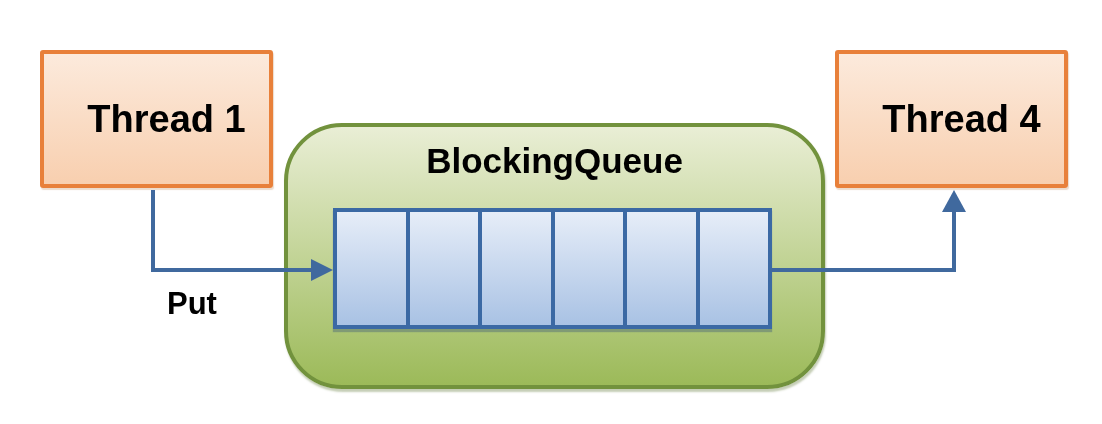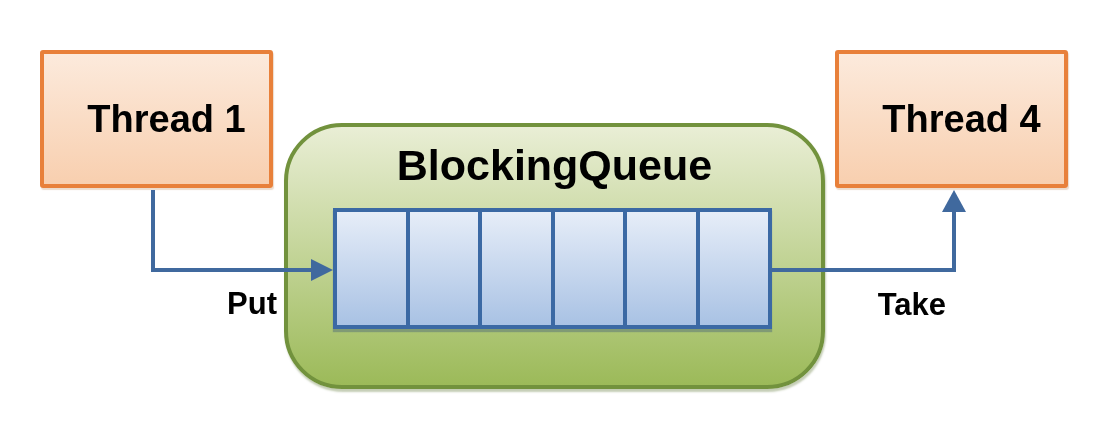--- a/index.html
+++ b/index.html
@@ -52,21 +52,21 @@
     border-radius: 58px;
     background: linear-gradient(to bottom, var(--queue_fill_green_top), var(--queue_fill_green_bottom));
     box-shadow: 1px 3px 2px rgba(90,115,45,0.35);
   }
   #queue-title {
     position: absolute;
     left: 284px;
     top: 141px;
     width: 541px;
     text-align: center;
-    font-size: 43px;
+    font-size: 35px;
     font-weight: bold;
     color: var(--label_text);
   }
 
   
   #queue-cells {
     position: absolute;
     left: 333px;
     top: 208px;
     width: 439px;
@@ -107,21 +107,21 @@
     width: 0; height: 0;
     border-bottom: 22px solid var(--arrow_blue);
     border-left: 12px solid transparent;
     border-right: 12px solid transparent;
   }
 
   
   .flow-label {
     position: absolute;
     width: 110px;
-    text-align: right;
+    text-align: left;
     font-size: 31px;
     font-weight: bold;
     color: var(--label_text);
   }
   #put-label  { left: 167px; top: 286px; }
   #take-label { left: 836px; top: 287px; }
 </style>
 </head>
 <body>
 
@@ -148,15 +148,14 @@
     </div>
 
   <div id="put-arrow-vertical" class="arrow-seg"></div>
   <div id="put-arrow-horizontal" class="arrow-seg"></div>
   <div id="put-arrowhead"></div>
   <div id="put-label" class="flow-label">Put</div>
 
   <div id="take-arrow-horizontal" class="arrow-seg"></div>
   <div id="take-arrow-vertical" class="arrow-seg"></div>
   <div id="take-arrowhead"></div>
-  <div id="take-label" class="flow-label">Take</div>
 
 </div>
 
 </body></html>

